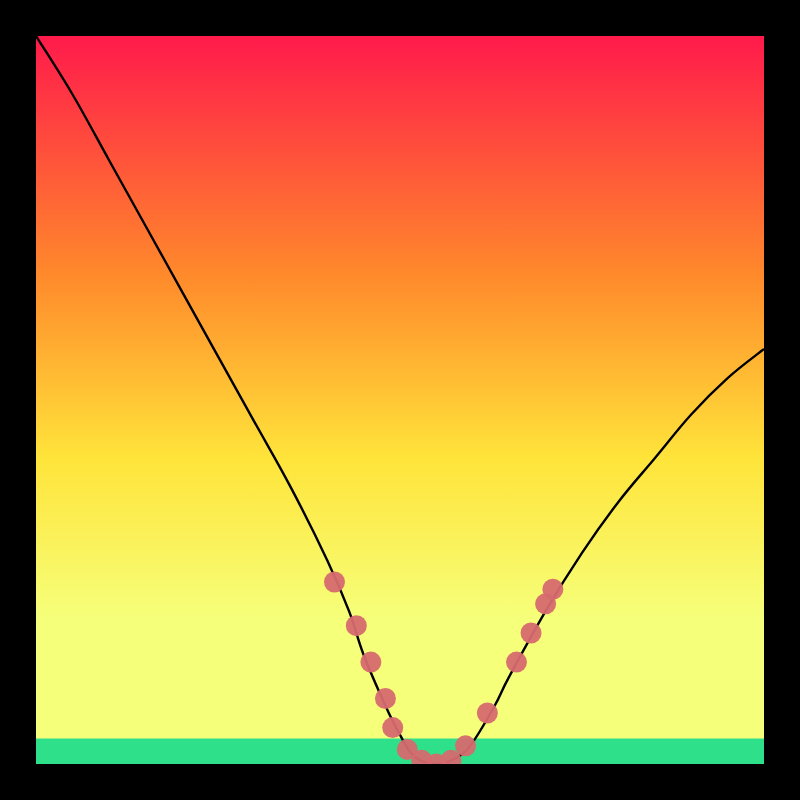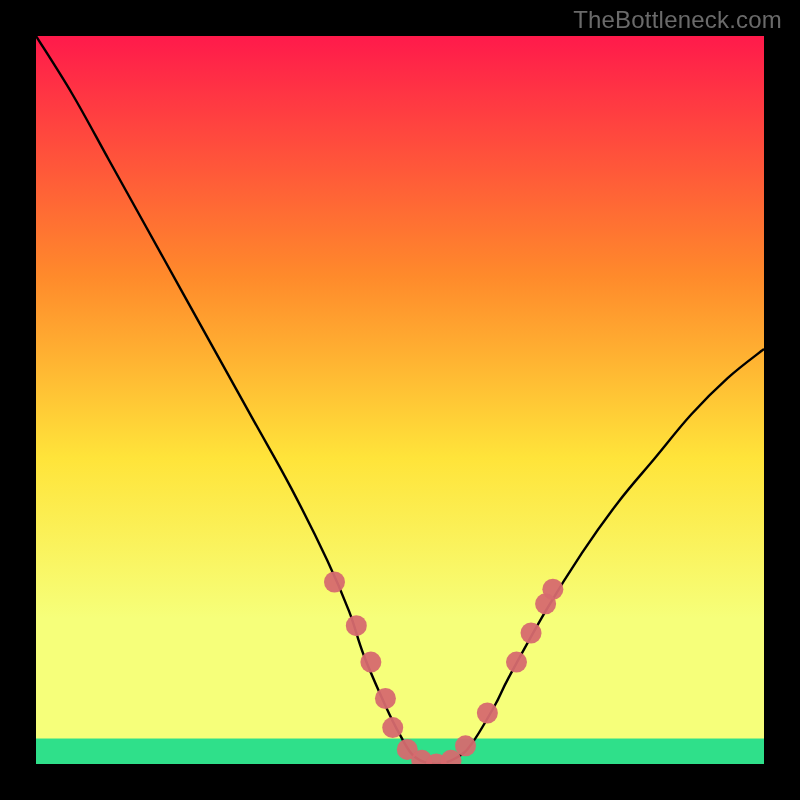--- a/index.html
+++ b/index.html
@@ -67,14 +67,13 @@
           <circle cx="465.52" cy="745.8" r="10.5" fill="#d66a6f" fill-opacity="0.95"></circle>
           <circle cx="487.36" cy="713.04" r="10.5" fill="#d66a6f" fill-opacity="0.95"></circle>
           <circle cx="516.48" cy="662.0799999999999" r="10.5" fill="#d66a6f" fill-opacity="0.95"></circle>
           <circle cx="531.04" cy="632.96" r="10.5" fill="#d66a6f" fill-opacity="0.95"></circle>
           <circle cx="545.5999999999999" cy="603.84" r="10.5" fill="#d66a6f" fill-opacity="0.95"></circle>
           <circle cx="552.88" cy="589.28" r="10.5" fill="#d66a6f" fill-opacity="0.95"></circle>
         </g>
     </g>
   </svg>
 
-  <div class="watermark">TheBottleneck.com</div>
 </div>
 
 </body></html>

